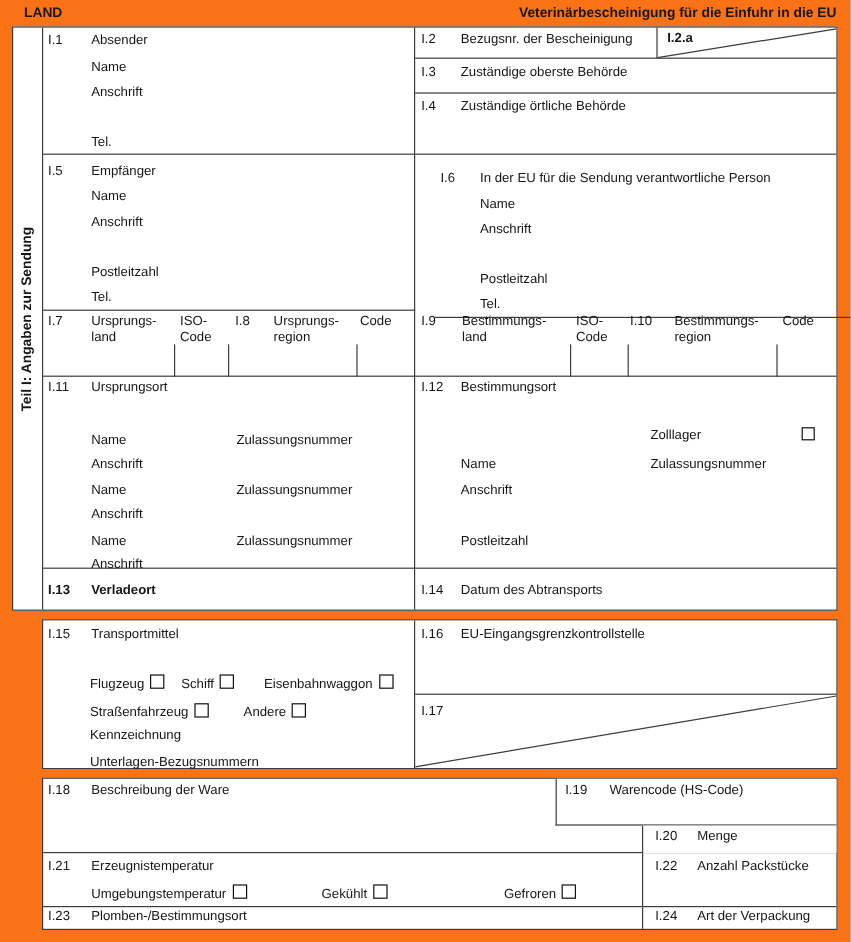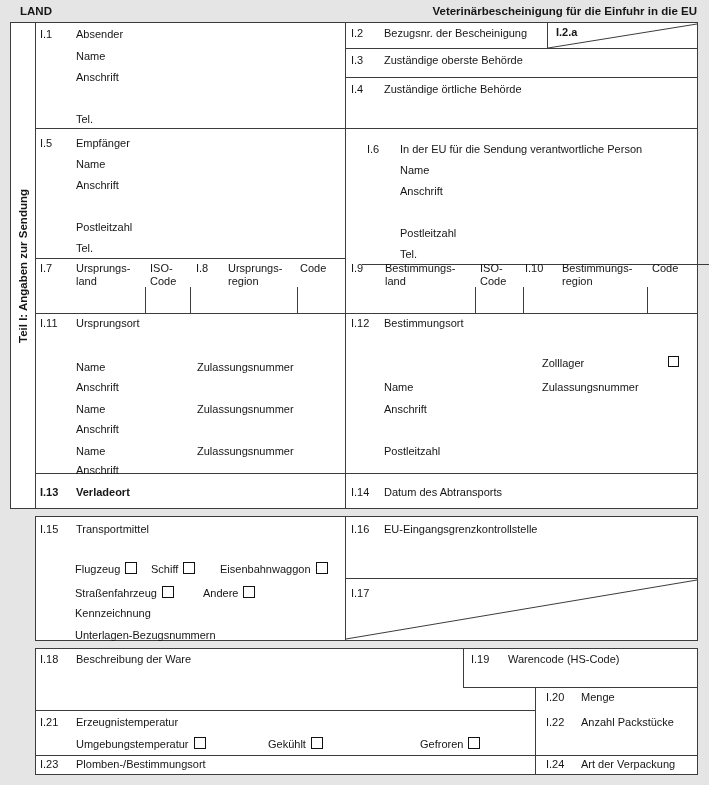--- a/index.html
+++ b/index.html
@@ -1,16 +1,16 @@
 <!DOCTYPE html>
 <html><head>
 <meta charset="utf-8">
 <style>
   html,body{margin:0;padding:0;background:#fff;}
-  .page{position:relative;width:709px;height:785px;background:#e5e5e5;
+  .page{position:relative;width:709px;height:785px;background:#f97316;
         font-family:"Liberation Sans","DejaVu Sans",sans-serif;
         font-size:11px;line-height:13px;color:#161616;overflow:hidden;}
   .hdr{position:absolute;top:5px;font-weight:bold;font-size:11.5px;}
   .block{position:absolute;border:1px solid #3c3c3c;box-sizing:border-box;background:#fff;}
   .cell{position:absolute;box-sizing:border-box;}
   .bR{border-right:1px solid #3c3c3c;}
   .bB{border-bottom:1px solid #3c3c3c;}
   .bL{border-left:1px solid #3c3c3c;}
   .t{position:absolute;white-space:nowrap;}
   .w{position:absolute;white-space:normal;}

